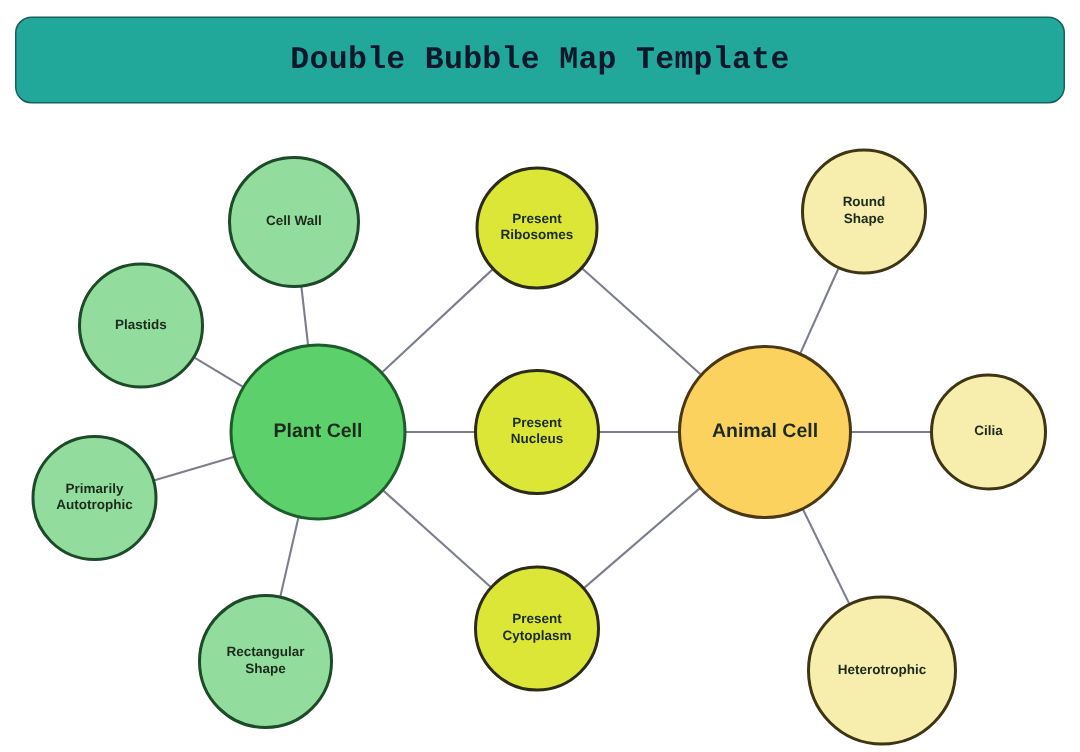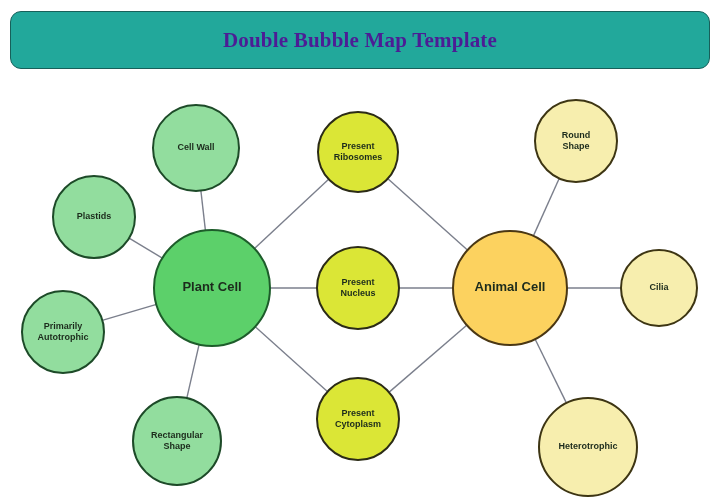--- a/index.html
+++ b/index.html
@@ -30,25 +30,25 @@
     height: 58px;
     box-sizing: border-box;
     background: #22a89b;
     border: 1.5px solid #17605a;
     border-radius: 11px;
     display: flex;
     align-items: center;
     justify-content: center;
   }
   .title-text {
-    color: #4c1d95;
+    color: #0f172a;
     font-size: 21px;
     font-weight: bold;
     letter-spacing: 0.2px;
-    font-family: Liberation Serif, serif;
+    font-family: Liberation Mono, monospace;
     white-space: nowrap;
   }
   
   .map-svg {
     position: absolute;
     left: 0;
     top: 0;
     width: 720px;
     height: 501px;
   }

